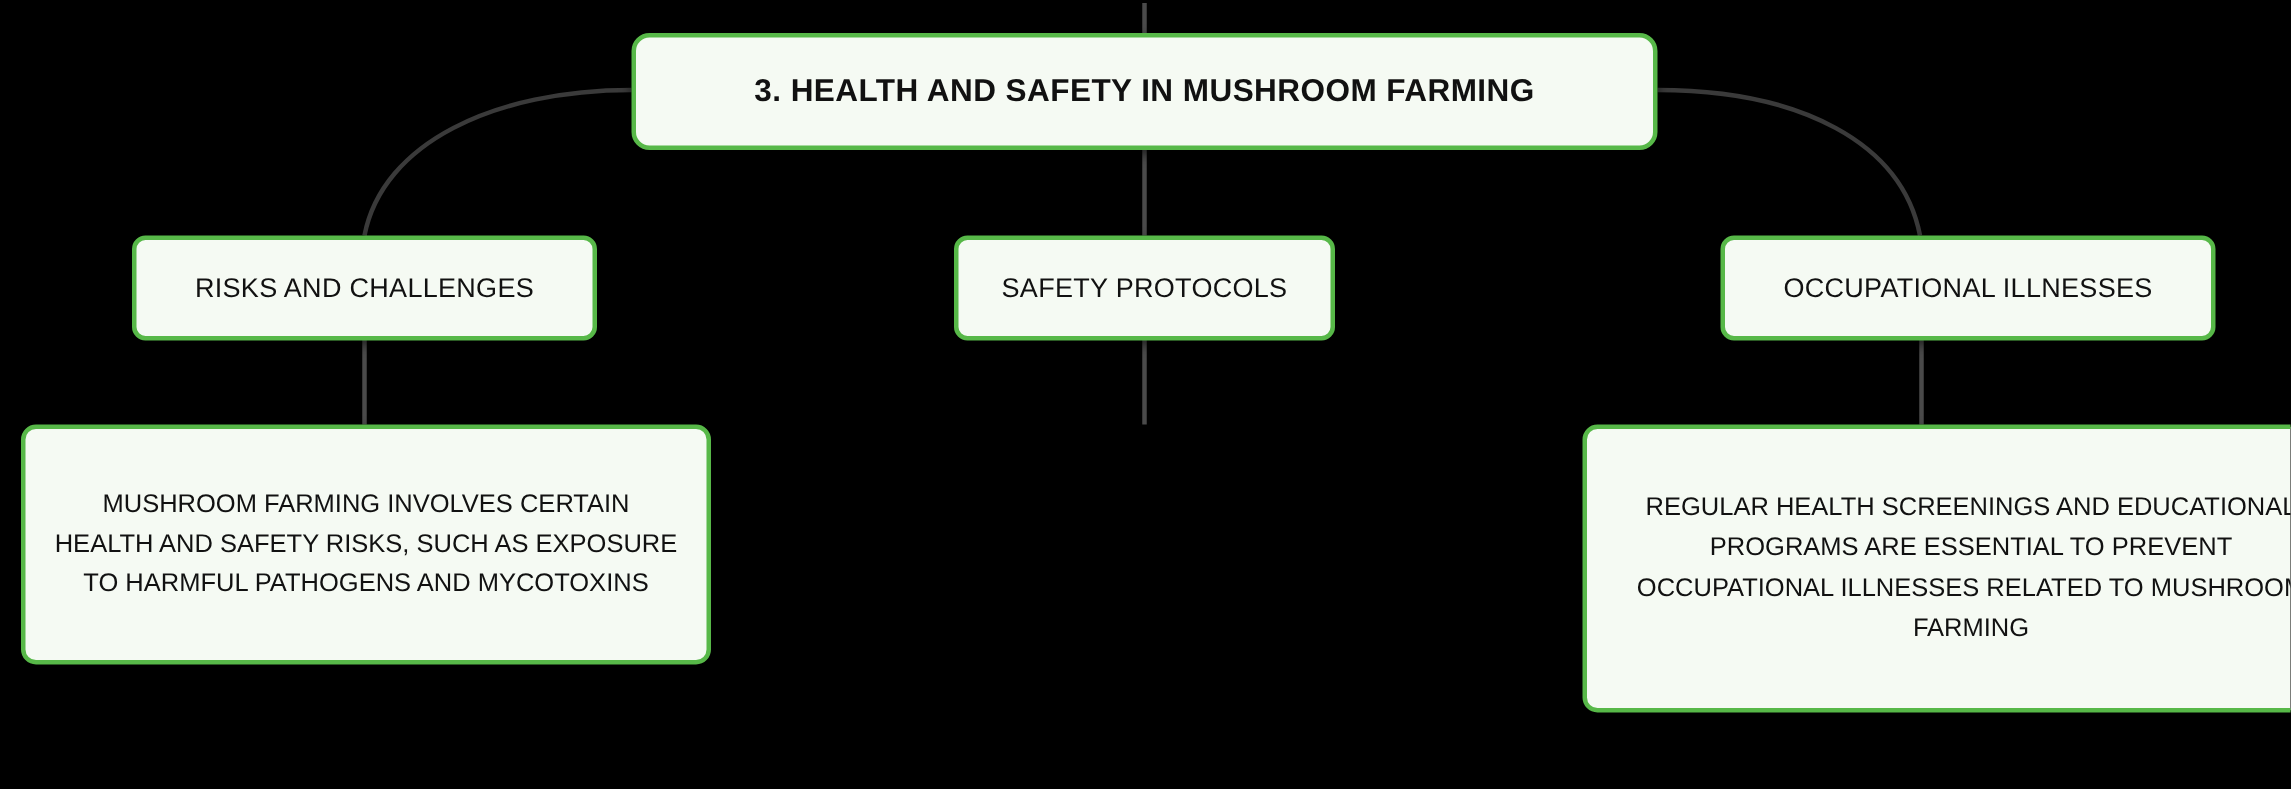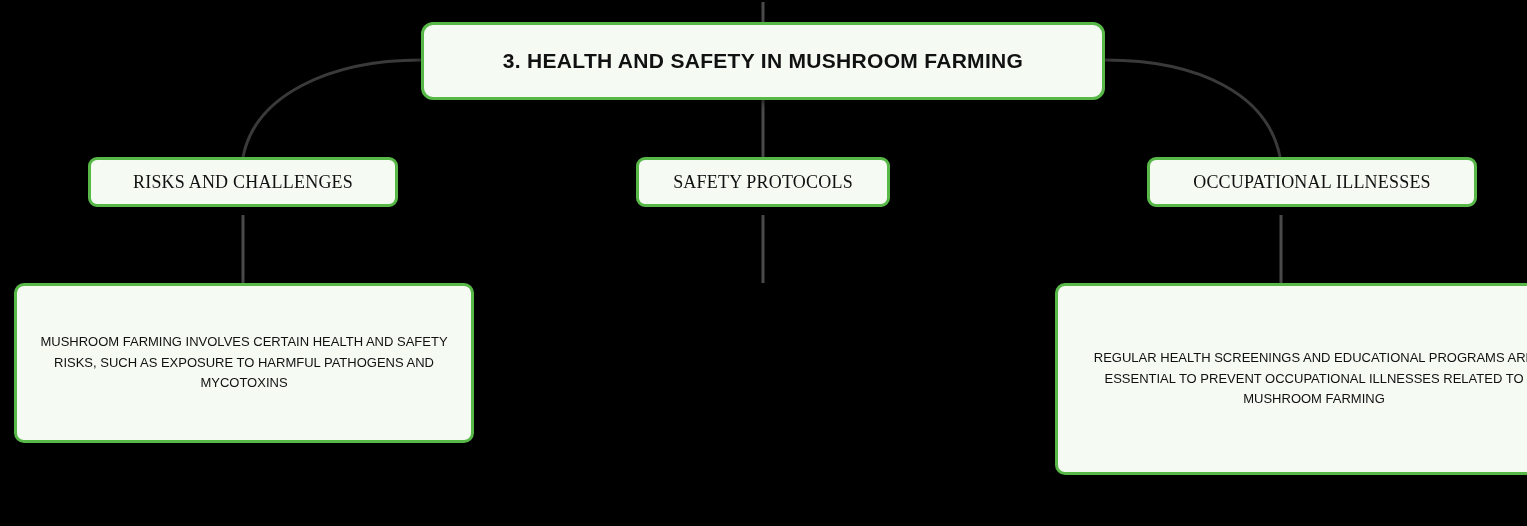--- a/index.html
+++ b/index.html
@@ -45,33 +45,32 @@
     top: 22px;
     width: 684px;
     height: 78px;
     border-radius: 12px;
     font-size: 21px;
     font-weight: bold;
     letter-spacing: 0.3px;
   }
   .node-branch {
     top: 157px;
-    height: 50px;
+    height: 70px;
     font-size: 18px;
     border-radius: 9px;
     letter-spacing: 0.2px;
-    font-family: Liberation Serif, serif;
   }
   .branch-1 { left: 88px;  width: 310px; }
   .branch-2 { left: 636px; width: 254px; }
   .branch-3 { left: 1115px; width: 330px; margin-left: 32px; }
 
   .node-leaf {
     padding: 14px 18px;
-    font-size: 13px;
+    font-size: 17px;
     line-height: 1.58;
     border-radius: 10px;
   }
   .leaf-1 { left: 14px;  top: 283px; width: 460px; height: 160px; }
   .leaf-2 { left: 538px; top: 283px; width: 452px; height: 221px; }
   .leaf-3 { left: 1055px; top: 283px; width: 518px; height: 192px; }
 
   .node-text {
     display: block;
     width: 100%;

